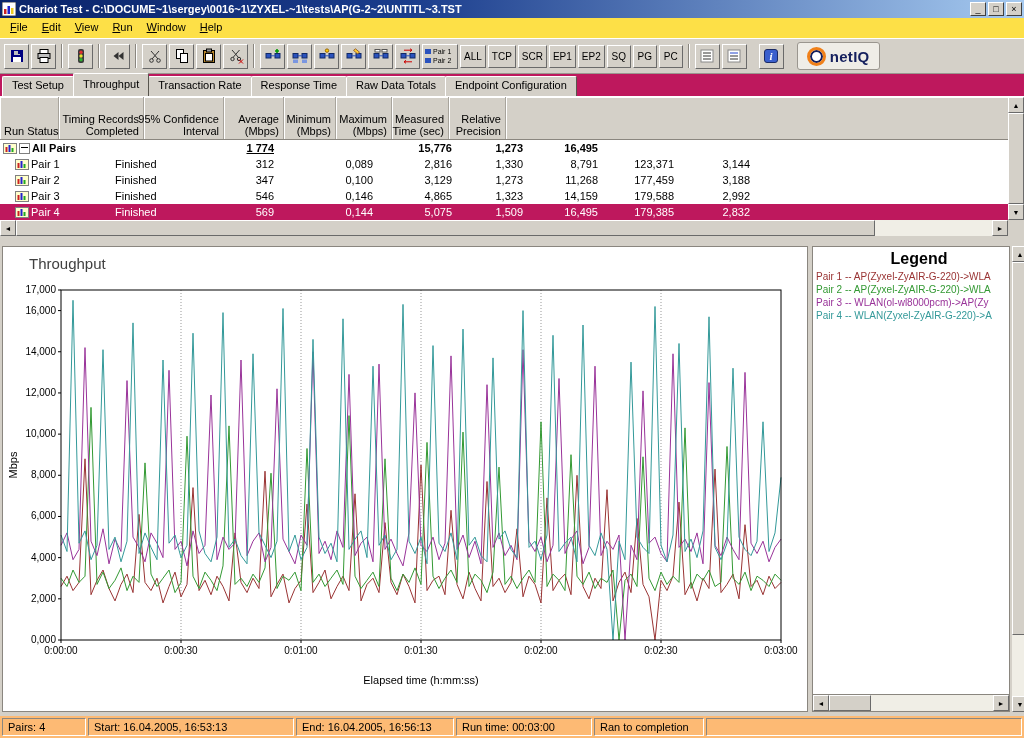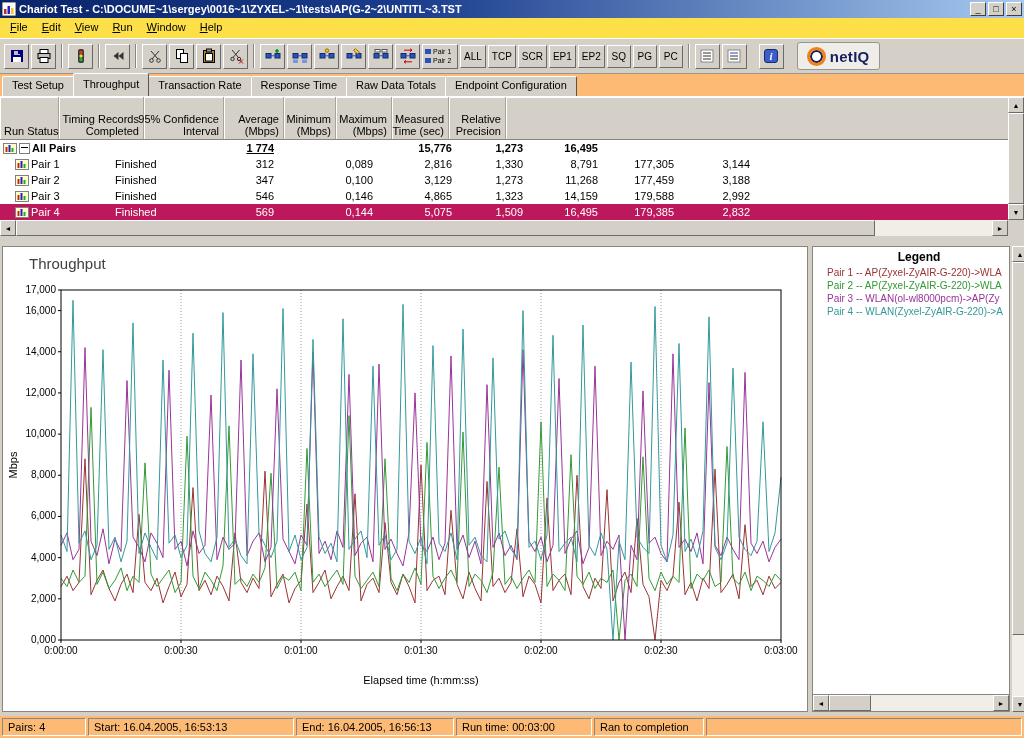--- a/index.html
+++ b/index.html
@@ -39,21 +39,21 @@
     justify-content:center;padding:0 2px;gap:1px;}
   .pl-row{display:flex;align-items:center;gap:2px;font-size:7px;line-height:8px;}
   .pl-ico{width:6px;height:5px;background:#2a52be;display:inline-block;}
   .logo{margin-left:12px;display:flex;align-items:center;gap:4px;background:#efede7;
     border:1px solid #9a968f;border-radius:3px;padding:2px 9px;height:22px;}
   .logo-ring{width:13px;height:13px;border-radius:50%;border:3px solid #f08019;background:#fff;
     box-shadow:inset 0 0 0 2px #15205e;}
   .logo-word{font-weight:bold;font-size:15px;color:#15205e;letter-spacing:.3px;}
 
   
-  .tabrow{height:22px;flex:0 0 22px;display:flex;align-items:flex-end;padding-left:2px;background:#fdba74;}
+  .tabrow{height:22px;flex:0 0 22px;display:flex;align-items:flex-end;padding-left:2px;background:#be185d;}
   .tab{height:19px;line-height:17px;padding:0 9px;margin-right:-1px;background:#d4d0c8;
     border:1px solid;border-color:#fff #58554e #58554e #fff;border-bottom:none;
     border-radius:2px 2px 0 0;position:relative;}
   .tab.active{height:22px;line-height:20px;z-index:3;}
 
   
   .grid{flex:0 0 123px;height:123px;position:relative;background:#fff;border-top:1px solid #fff;overflow:hidden;}
   .grid-header{height:42px;display:flex;background:#d4d0c8;border-bottom:1px solid #8a867f;}
   .ghc{display:flex;flex-direction:column;justify-content:flex-end;padding:2px 4px;
     border-right:1px solid #a8a49c;box-shadow:inset 1px 1px 0 #fff;line-height:12px;white-space:nowrap;}
@@ -82,22 +82,22 @@
   .grid-hscroll .sb-track{flex:1;}
   .grid-hscroll .sb-thumb{position:absolute;top:0;bottom:0;left:0;width:88%;}
   .sb-corner{width:16px;flex:0 0 16px;background:#d4d0c8;}
 
   
   .main{flex:1;display:flex;background:#d4d0c8;overflow:hidden;}
   .chart-panel{width:804px;flex:0 0 804px;margin:10px 2px 4px 2px;background:#fff;border:1px solid #8a867f;overflow:hidden;}
   .chart-title{padding:8px 0 0 26px;font-size:15px;color:#404040;}
   .legend-panel{width:196px;flex:0 0 196px;margin:10px 0 4px 2px;background:#fff;border:1px solid #8a867f;
     display:flex;flex-direction:column;overflow:hidden;}
-  .legend-title{text-align:center;font-weight:bold;font-size:12px;padding:3px 0 2px 16px;}
-  .legend-items{flex:1;overflow:hidden;padding-left:14px;}
+  .legend-title{text-align:center;font-weight:bold;font-size:16px;padding:3px 0 2px 16px;}
+  .legend-items{flex:1;overflow:hidden;padding-left:3px;}
   .legend-item{font-size:10px;line-height:13px;white-space:nowrap;overflow:hidden;}
   .legend-hscroll{flex:0 0 16px;display:flex;border-top:1px solid #8a867f;background:#d4d0c8;}
   .legend-hscroll .sb-track{flex:1;}
   .legend-hscroll .sb-thumb{position:absolute;top:0;bottom:0;left:0;width:42px;}
   .legend-vscroll{width:16px;flex:0 0 16px;margin:10px 2px 4px 2px;display:flex;flex-direction:column;}
   .legend-vscroll .sb-track{flex:1;}
   .legend-vscroll .sb-thumb{position:absolute;left:0;right:0;top:0;height:86%;}
 
   .tick{font-family:"Liberation Sans",sans-serif;font-size:10px;fill:#000;}
   .axis{font-family:"Liberation Sans",sans-serif;font-size:11px;fill:#000;}
@@ -399,21 +399,21 @@
                 <rect x="8.5" y="6" width="2" height="4" fill="#22aa22"></rect>
               </svg></span>
             <span class="">Pair 1</span>
           </div>
           <div class="gc" style="width: 59px; flex: 0 0 59px;">Finished</div>
           <div class="gc num" style="width: 85px; flex: 0 0 85px;">312</div>
           <div class="gc num" style="width: 80px; flex: 0 0 80px;">0,089</div>
           <div class="gc num" style="width: 60px; flex: 0 0 60px;">2,816</div>
           <div class="gc num" style="width: 52px; flex: 0 0 52px;">1,330</div>
           <div class="gc num" style="width: 56px; flex: 0 0 56px;">8,791</div>
-          <div class="gc num" style="width: 57px; flex: 0 0 57px;">177,305</div>
+          <div class="gc num" style="width: 57px; flex: 0 0 57px;">123,371</div>
           <div class="gc num" style="width: 57px; flex: 0 0 57px;">3,144</div>
         </div>
         <div class="grow">
           <div class="gc grp" style="width: 96px; flex: 0 0 96px;">
             <span style="width:10px;flex:0 0 10px"></span>
             <span class="row-ico"><svg viewBox="0 0 14 12">
                 <rect x="0.5" y="1.5" width="13" height="10" fill="#ffffcc" stroke="#808080"></rect>
                 <rect x="2.5" y="5" width="2" height="5" fill="#cc2222"></rect>
                 <rect x="5.5" y="3" width="2" height="7" fill="#2222cc"></rect>
                 <rect x="8.5" y="6" width="2" height="4" fill="#22aa22"></rect>

